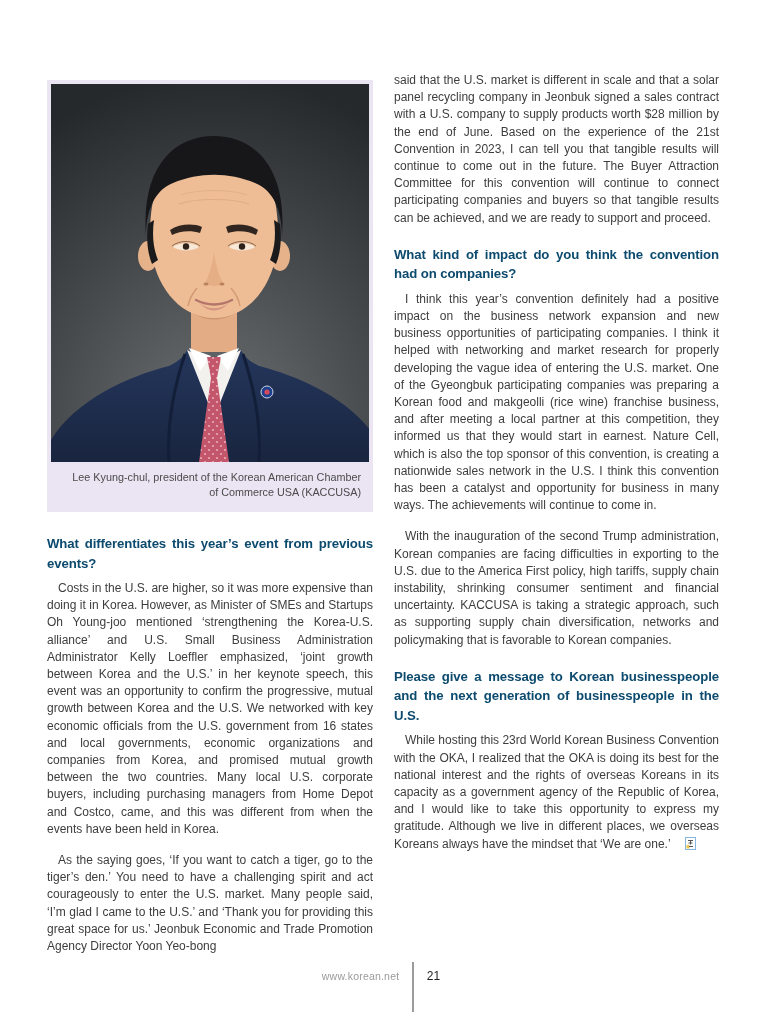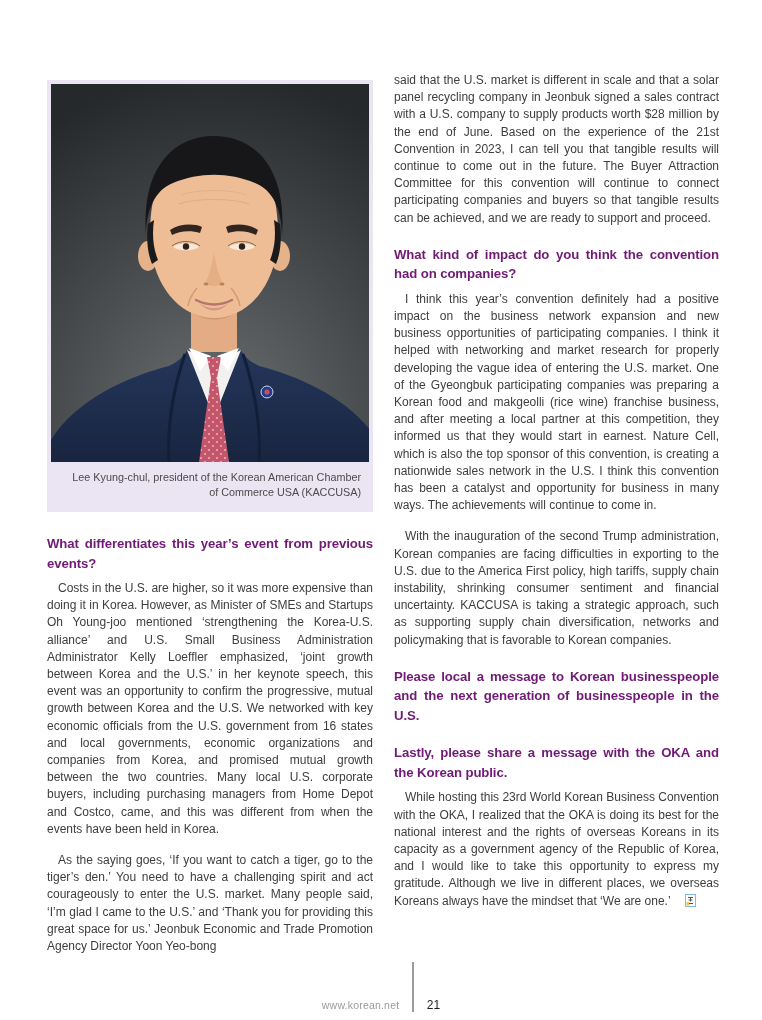--- a/index.html
+++ b/index.html
@@ -18,37 +18,37 @@
   }
   .photo{width:100%;height:378px;overflow:hidden;background:#2c2f32;}
   .photo svg{display:block;}
   figcaption{
     background:#eae4f3;color:#4b4b4b;font-size:10.8px;line-height:14.5px;
     padding:8px 8px 9px 10px;text-align:right;
   }
 
   
   h2.q{
-    margin:18px 0 7px 0;color:#701a75;font-size:13.2px;line-height:19.5px;
+    margin:18px 0 7px 0;color:#0c4a6e;font-size:13.2px;line-height:19.5px;
     font-weight:bold;text-align:justify;letter-spacing:-0.1px;
   }
   p.body{
     margin:0 0 14px 0;color:#3d3d3d;font-size:12px;line-height:17.2px;
     text-align:justify;letter-spacing:0;
   }
   p.indent{text-indent:11px;}
   .col-left h2.q:first-of-type{margin-top:0;}
   .col-right p.body:first-child{margin-top:0;}
 
   .endmark{display:inline-block;vertical-align:-2px;margin-left:3px;}
 
   
   .footer{
     position:absolute;top:962px;left:0;right:0;
-    display:flex;justify-content:center;align-items:flex-end;
+    display:flex;justify-content:center;align-items:flex-start;
   }
   .footer .url{color:#9b9b9b;font-size:10.5px;line-height:14px;padding-top:7px;margin-right:13px;letter-spacing:0.2px;}
   .footer .divider{width:1.5px;height:50px;background:#9b9b9b;}
   .footer .num{color:#1e1e1e;font-size:12px;font-weight:normal;line-height:14px;padding-top:7px;margin-left:13px;}
 </style>
 </head>
 <body>
 
 <div class="page">
 
@@ -136,23 +136,22 @@
   </div>
 
   <div class="col col-right">
     <p class="body">said that the U.S. market is different in scale and that a solar panel recycling company in Jeonbuk signed a sales contract with a U.S. company to supply products worth $28 million by the end of June. Based on the experience of the 21st Convention in 2023, I can tell you that tangible results will continue to come out in the future. The Buyer Attraction Committee for this convention will continue to connect participating companies and buyers so that tangible results can be achieved, and we are ready to support and proceed.</p>
 
     <h2 class="q">What kind of impact do you think the convention had on companies?</h2>
     <p class="body indent">I think this year’s convention definitely had a positive impact on the business network expansion and new business opportunities of participating companies. I think it helped with networking and market research for properly developing the vague idea of entering the U.S. market. One of the Gyeongbuk participating companies was preparing a Korean food and makgeolli (rice wine) franchise business, and after meeting a local partner at this competition, they informed us that they would start in earnest. Nature Cell, which is also the top sponsor of this convention, is creating a nationwide sales network in the U.S. I think this convention has been a catalyst and opportunity for business in many ways. The achievements will continue to come in.</p>
 
     <p class="body indent">With the inauguration of the second Trump administration, Korean companies are facing difficulties in exporting to the U.S. due to the America First policy, high tariffs, supply chain instability, shrinking consumer sentiment and financial uncertainty. KACCUSA is taking a strategic approach, such as supporting supply chain diversification, networks and policymaking that is favorable to Korean companies.</p>
 
-    <h2 class="q">Please local a message to Korean businesspeople and the next generation of businesspeople in the U.S.</h2>
+    <h2 class="q">Please give a message to Korean businesspeople and the next generation of businesspeople in the U.S.</h2>
 
-    <h2 class="q">Lastly, please share a message with the OKA and the Korean public.</h2>
     <p class="body indent"><span>While hosting this 23rd World Korean Business Convention with the OKA, I realized that the OKA is doing its best for the national interest and the rights of overseas Koreans in its capacity as a government agency of the Republic of Korea, and I would like to take this opportunity to express my gratitude. Although we live in different places, we overseas Koreans always have the mindset that ‘We are one.’</span><span class="endmark"><svg width="11" height="13" viewBox="0 0 11 13">
             <rect x="0.5" y="0.5" width="10" height="12" fill="#ffffff" stroke="#85b7e2"></rect>
             <rect x="1.5" y="8" width="3" height="3.5" fill="#f0c64a"></rect>
             <path d="M3,3.5 h5 M5.5,3.5 v4 M3.5,6 h4 M4,9.5 h4" stroke="#555555" stroke-width="1" fill="none"></path>
           </svg></span></p>
   </div>
 
   <div class="footer">
     <span class="url">www.korean.net</span>
     <span class="divider"></span>

